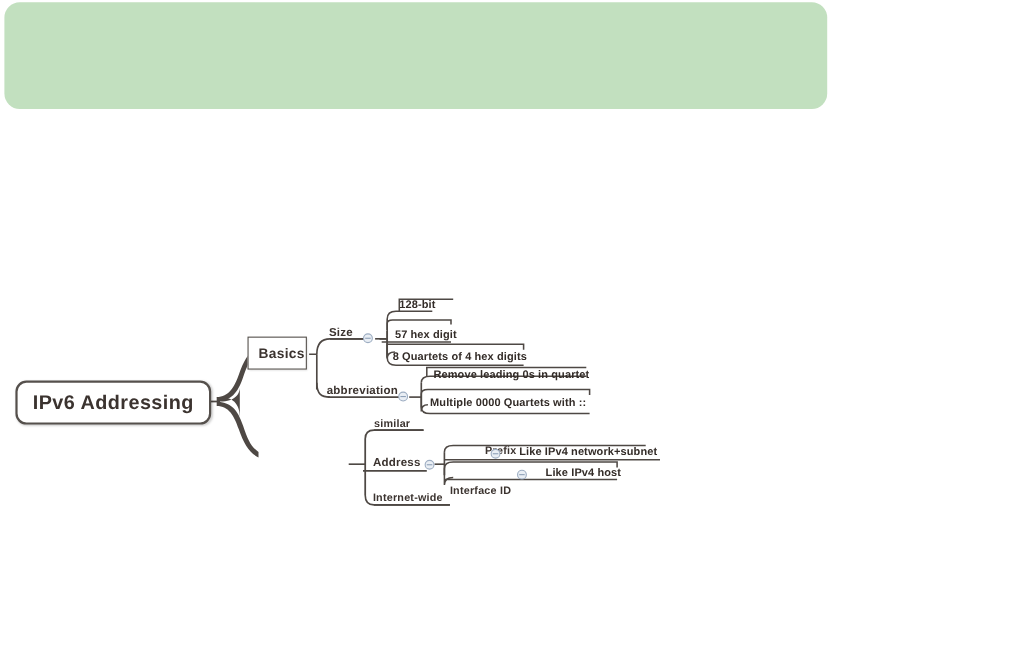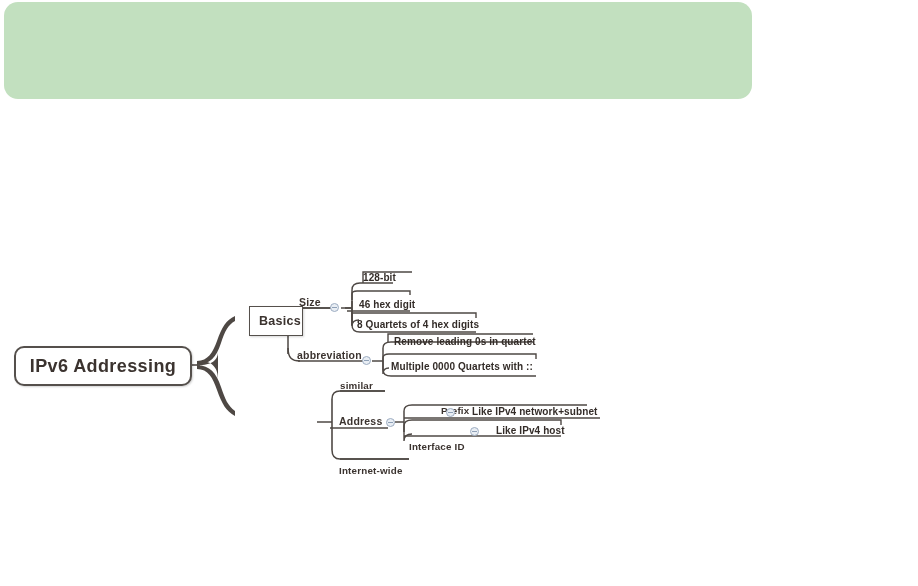--- a/index.html
+++ b/index.html
@@ -67,21 +67,20 @@
   .node.boxed {
     border: 1.6px solid #55504c;
     background: #ffffff;
     font-weight: bold;
     font-size: 12.5px;
     letter-spacing: .3px;
     display: flex;
     align-items: center;
     padding-left: 9px;
     box-shadow: 1px 1px 2px rgba(0,0,0,.16);
-    margin-left: 24px;
   }
 
   
   .node.plain {
     font-weight: bold;
     font-size: 10.5px;
     letter-spacing: .2px;
     display: flex;
     align-items: flex-end;
     padding-bottom: 1px;
@@ -195,34 +194,34 @@
 
 
   <div class="node plain" style="left:299px; top:296px; height:13px;text-align:right;">Size</div>
   <div class="handle" style="left:330px; top:303px;"></div>
 
   <div class="node plain" style="left:297px; top:349px; height:13px;">abbreviation</div>
   <div class="handle" style="left:362px; top:356px;"></div>
 
   <div class="node leaf" style="left:356px; top:272px; height:11px;">128-bit</div>
 
-  <div class="node leaf" style="left:352px; top:298px; height:12px;">46 hex digit</div>
+  <div class="node leaf" style="left:352px; top:298px; height:12px;">57 hex digit</div>
 
   <div class="node leaf" style="left:350px; top:318px; height:12px;">8 Quartets of 4 hex digits</div>
 
   <div class="node leaf" style="left:387px; top:336px; height:11px;">Remove leading 0s in quartet</div>
 
   <div class="node leaf" style="left:384px; top:360px; height:12px;">Multiple 0000 Quartets with ::</div>
 
   <div class="node plain tiny" style="left:340px; top:380px; height:12px;">similar</div>
 
   <div class="node plain" style="left:339px; top:415px; height:13px;">Address</div>
   <div class="handle" style="left:386px; top:418px;"></div>
 
-  <div class="node plain tiny" style="left:339px; top:447px; height:12px;margin-top:18px;">Internet-wide</div>
+  <div class="node plain tiny" style="left:339px; top:447px; height:12px;">Internet-wide</div>
 
   <div class="node plain tiny" style="left:409px; top:405px; height:12px;padding-left:32px;">Prefix</div>
   <div class="handle" style="left:446px; top:408px;"></div>
   <div class="node leaf" style="left:465px; top:405px; height:12px;">Like IPv4 network+subnet</div>
 
   <div class="node plain tiny" style="left:409px; top:441px; height:12px;">Interface ID</div>
   <div class="handle" style="left:470px; top:427px;"></div>
   <div class="node leaf" style="left:489px; top:424px; height:12px;">Like IPv4 host</div>
 
 </div>

